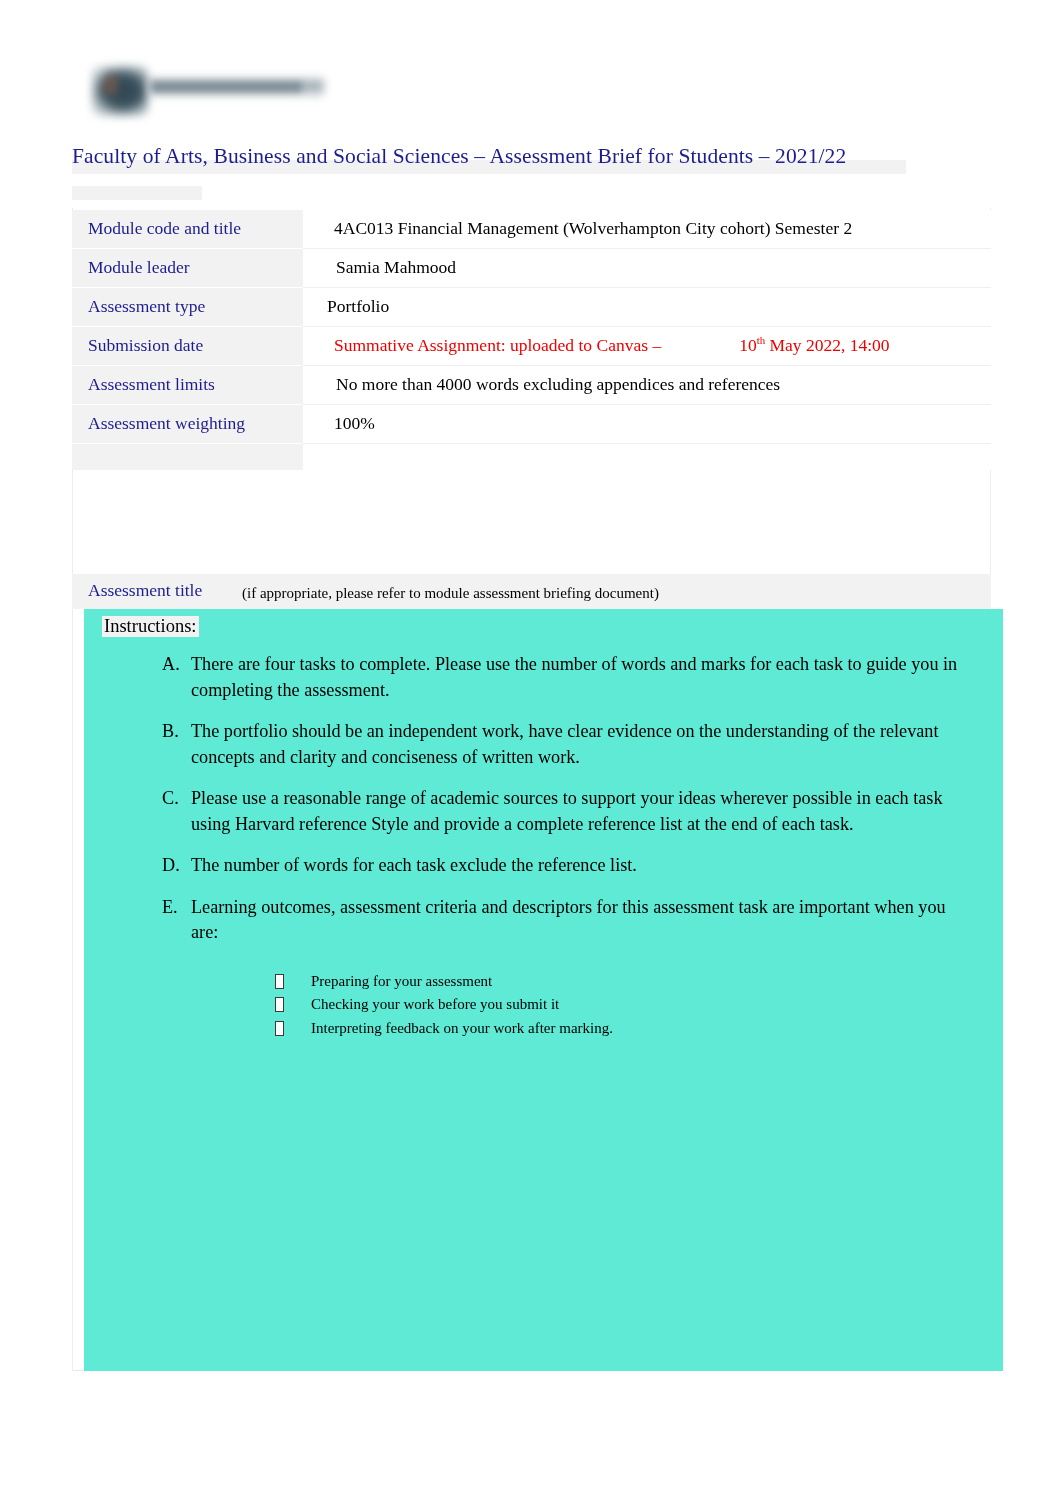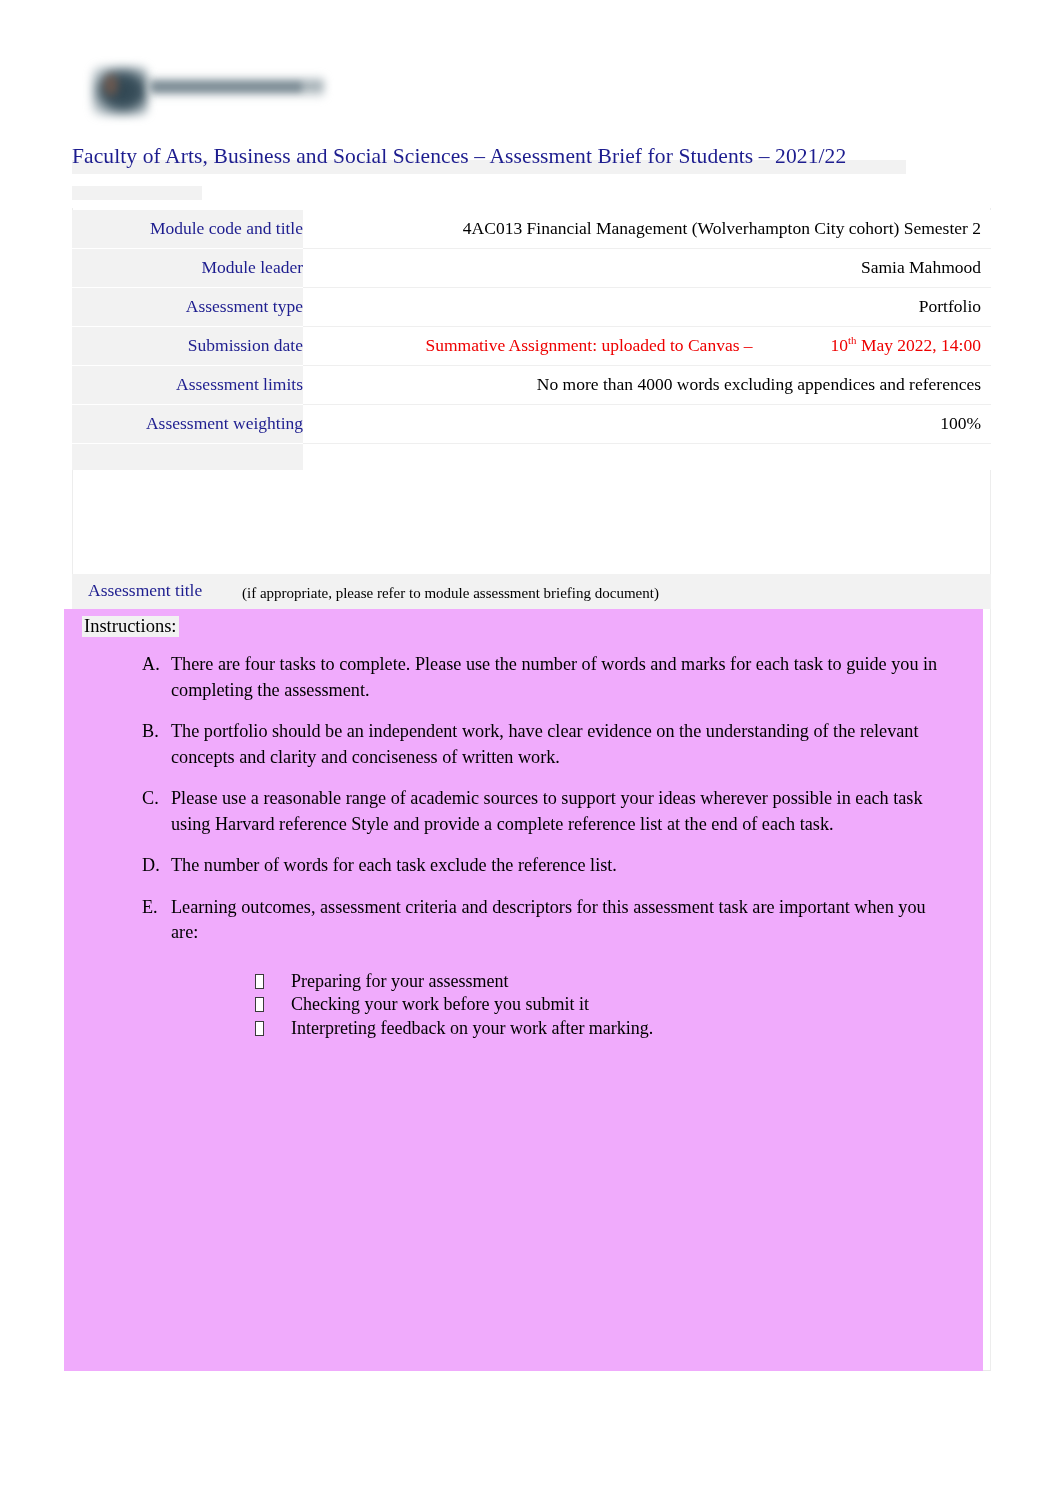--- a/index.html
+++ b/index.html
@@ -121,21 +121,20 @@
     top: 210px;
     width: 919px;
     border-collapse: collapse;
     table-layout: fixed;
   }
   .info-table tr { }
   .info-table td {
     vertical-align: top;
     padding: 0;
     border: none;
-    text-align: right;
   }
   .info-table td.label-cell {
     width: 231px;
     background: #f2f2f2;
     color: #1d1d8f;
     font-size: 17.5px;
     padding: 8px 0 8px 16px;
     box-sizing: border-box;
     border-bottom: 1px solid #ffffff;
   }
@@ -189,25 +188,25 @@
     position: absolute;
     left: 170px;
     top: 11px;
     font-size: 15px;
     color: #000000;
   }
 
   
   .body-area {
     position: absolute;
-    left: 64px;
+    left: 84px;
     top: 609px;
     width: 919px;
     height: 762px;
-    background: #f0abfc;
+    background: #5eead4;
     box-sizing: border-box;
   }
   .instructions-heading {
     position: absolute;
     left: 18px;
     top: 7px;
     font-size: 18.5px;
     color: #000000;
     background: #f2f2f2;
     padding: 0 2px;
@@ -237,21 +236,21 @@
     width: 24px;
     text-align: left;
   }
   .sub-list {
     margin: 24px 0 0 0;
     padding: 0 0 0 84px;
     list-style: none;
   }
   .sub-list li {
     position: relative;
-    font-size: 18px;
+    font-size: 15px;
     line-height: 23.5px;
     padding-left: 36px;
     margin: 0;
   }
   .sub-list li .tofu {
     position: absolute;
     left: 0;
     top: 4px;
     display: inline-block;
     width: 9px;

